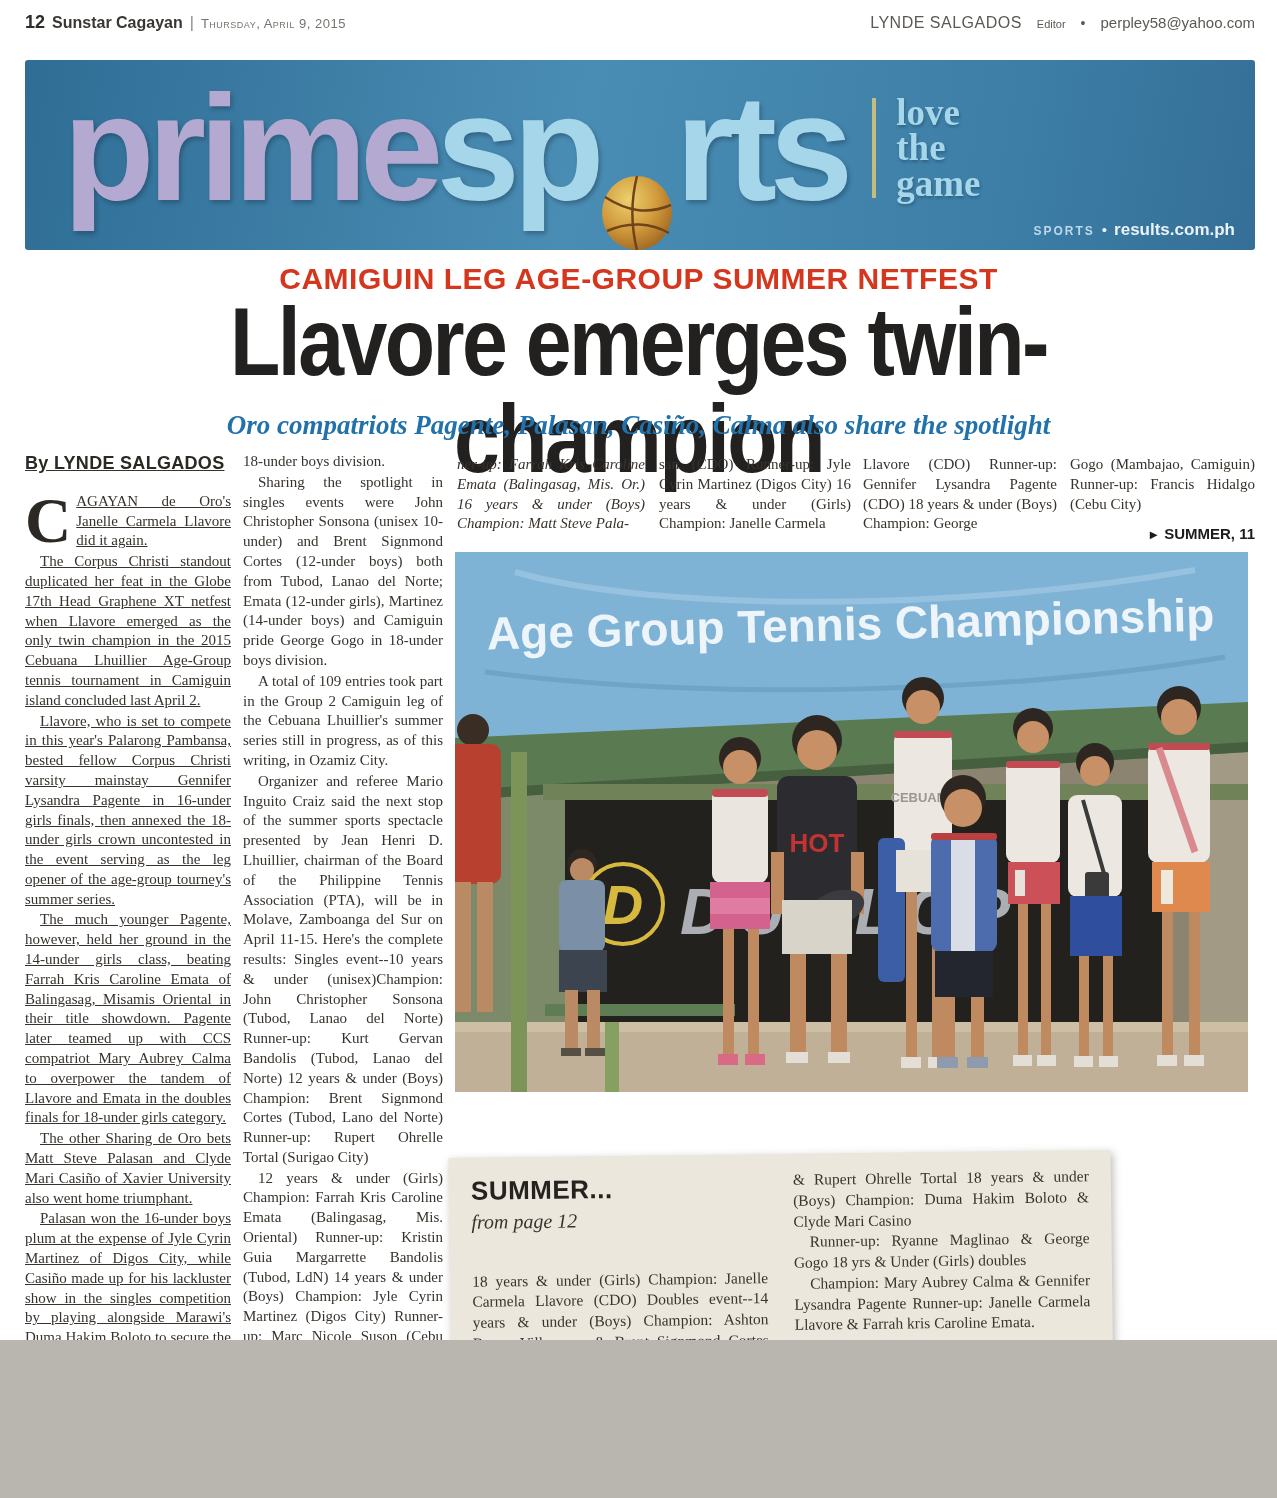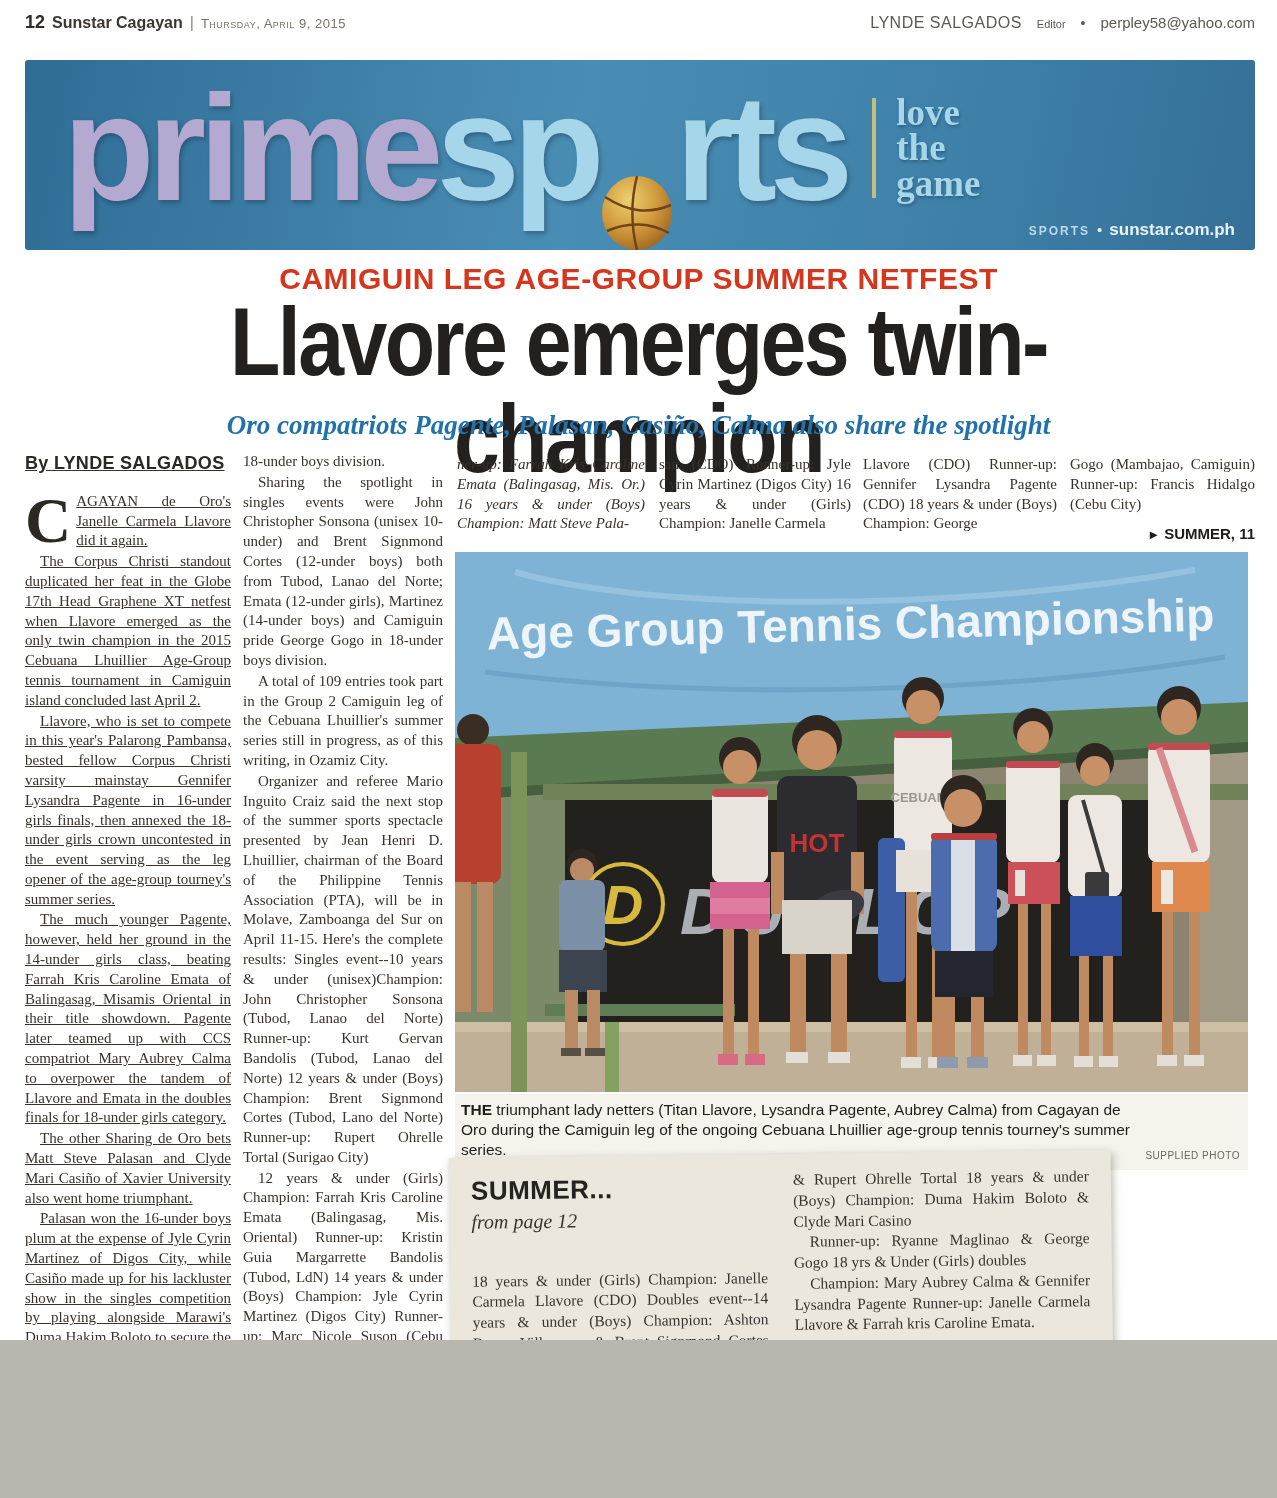--- a/index.html
+++ b/index.html
@@ -111,21 +111,21 @@
             <path d="M6 56 C28 46 50 48 68 58" fill="none" stroke="#70441a" stroke-width="2.5"></path>
           </svg></span>
           <span class="t-sports">rts</span>
       </div>
       <div class="mast-bar"></div>
       <div class="tagline">love<br>the<br>game</div>
     </div>
     <div class="mast-foot">
       <span class="mf-section">SPORTS</span>
       <span class="mf-bullet">•</span>
-      <span class="mf-site">sunstar.com.ph</span>
+      <span class="mf-site">results.com.ph</span>
     </div>
   </div>
 
   <div class="kicker">CAMIGUIN LEG AGE-GROUP SUMMER NETFEST</div>
   <div class="headline"><span>Llavore emerges twin-champion</span></div>
   <div class="subhead">Oro compatriots Pagente, Palasan, Casiño, Calma also share the spotlight</div>
 
   <div id="col1" class="bodycol">
     <div class="byline">By LYNDE SALGADOS</div>
     <p><span class="dropcap">C</span><span>AGAYAN de Oro's Janelle Carmela Llavore did it again.</span></p>
@@ -290,24 +290,20 @@
         <rect x="697" y="310" width="58" height="50" fill="#e0894f"></rect>
         <rect x="706" y="318" width="12" height="34" fill="#efe8dd"></rect>
         <rect x="707" y="360" width="11" height="144" fill="#c08a61"></rect>
         <rect x="734" y="360" width="11" height="144" fill="#c08a61"></rect>
         <rect x="702" y="503" width="20" height="11" fill="#e3dfd6"></rect>
         <rect x="729" y="503" width="20" height="11" fill="#e3dfd6"></rect>
       </g>
     </svg>
   </div>
 
-  <div class="caption">
-    <b>THE</b><span> triumphant lady netters (Titan Llavore, Lysandra Pagente, Aubrey Calma) from Cagayan de Oro during the Camiguin leg of the ongoing Cebuana Lhuillier age-group tennis tourney's summer series.</span>
-    <span class="credit">SUPPLIED PHOTO</span>
-  </div>
 
   <div class="clipping">
     <div class="clip-col">
       <p class="clip-title">SUMMER...</p>
       <p class="clip-from">from page 12</p>
       <p class="clip-left-body">18 years &amp; under (Girls) Champion: Janelle Carmela Llavore (CDO) Doubles event--14 years &amp; under (Boys) Champion: Ashton Benne Villanueva &amp; Brent Signmond Cortes Runner-up: Jonelle Christian Llavore</p>
     </div>
     <div class="clip-col">
       <p>&amp; Rupert Ohrelle Tortal 18 years &amp; under (Boys) Champion: Duma Hakim Boloto &amp; Clyde Mari Casino</p>
       <p class="ind">Runner-up: Ryanne Maglinao &amp; George Gogo 18 yrs &amp; Under (Girls) doubles</p>

